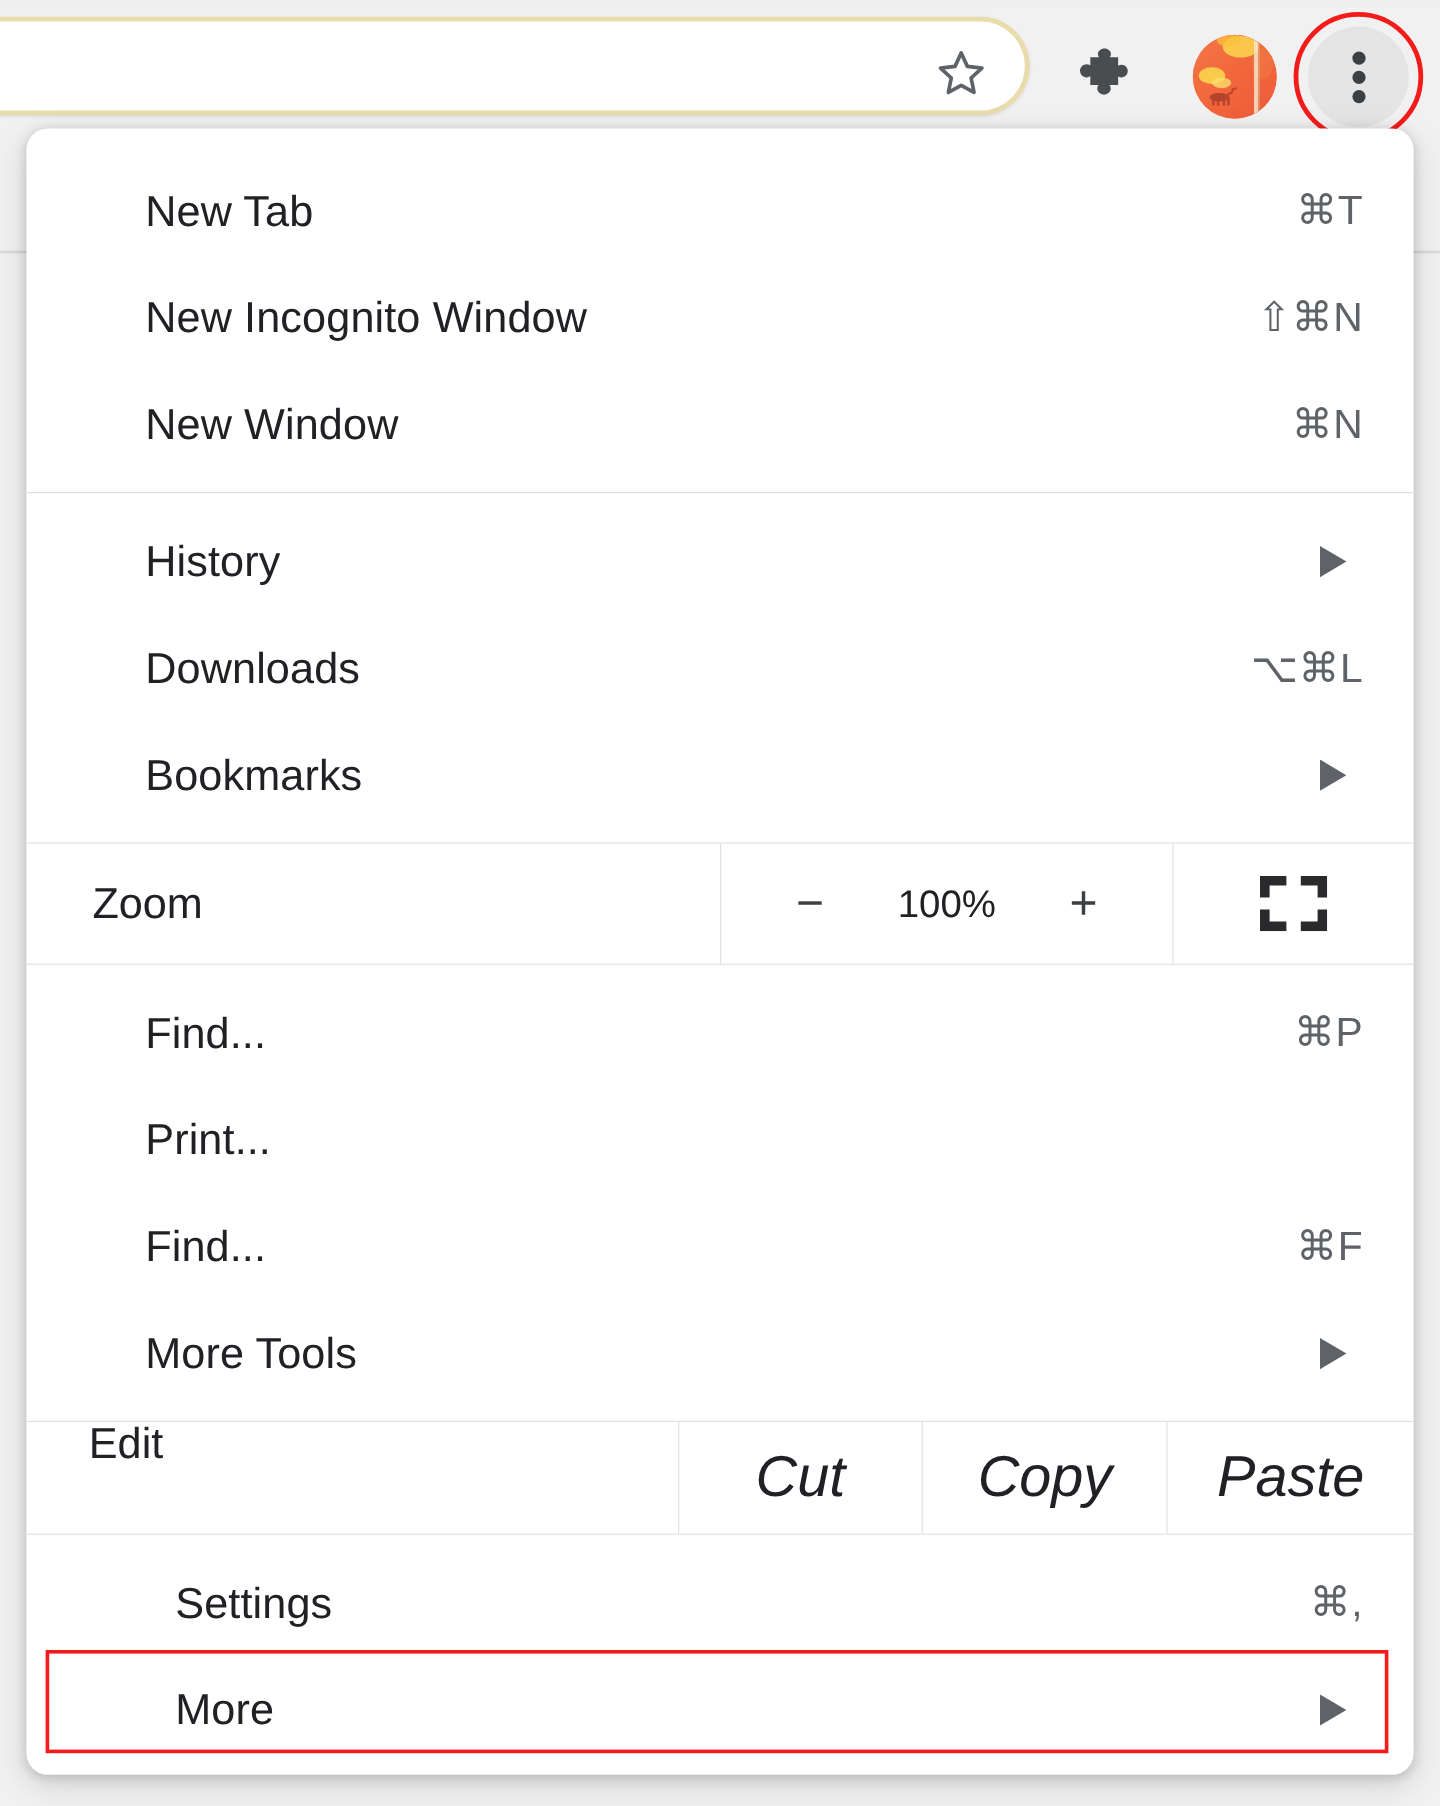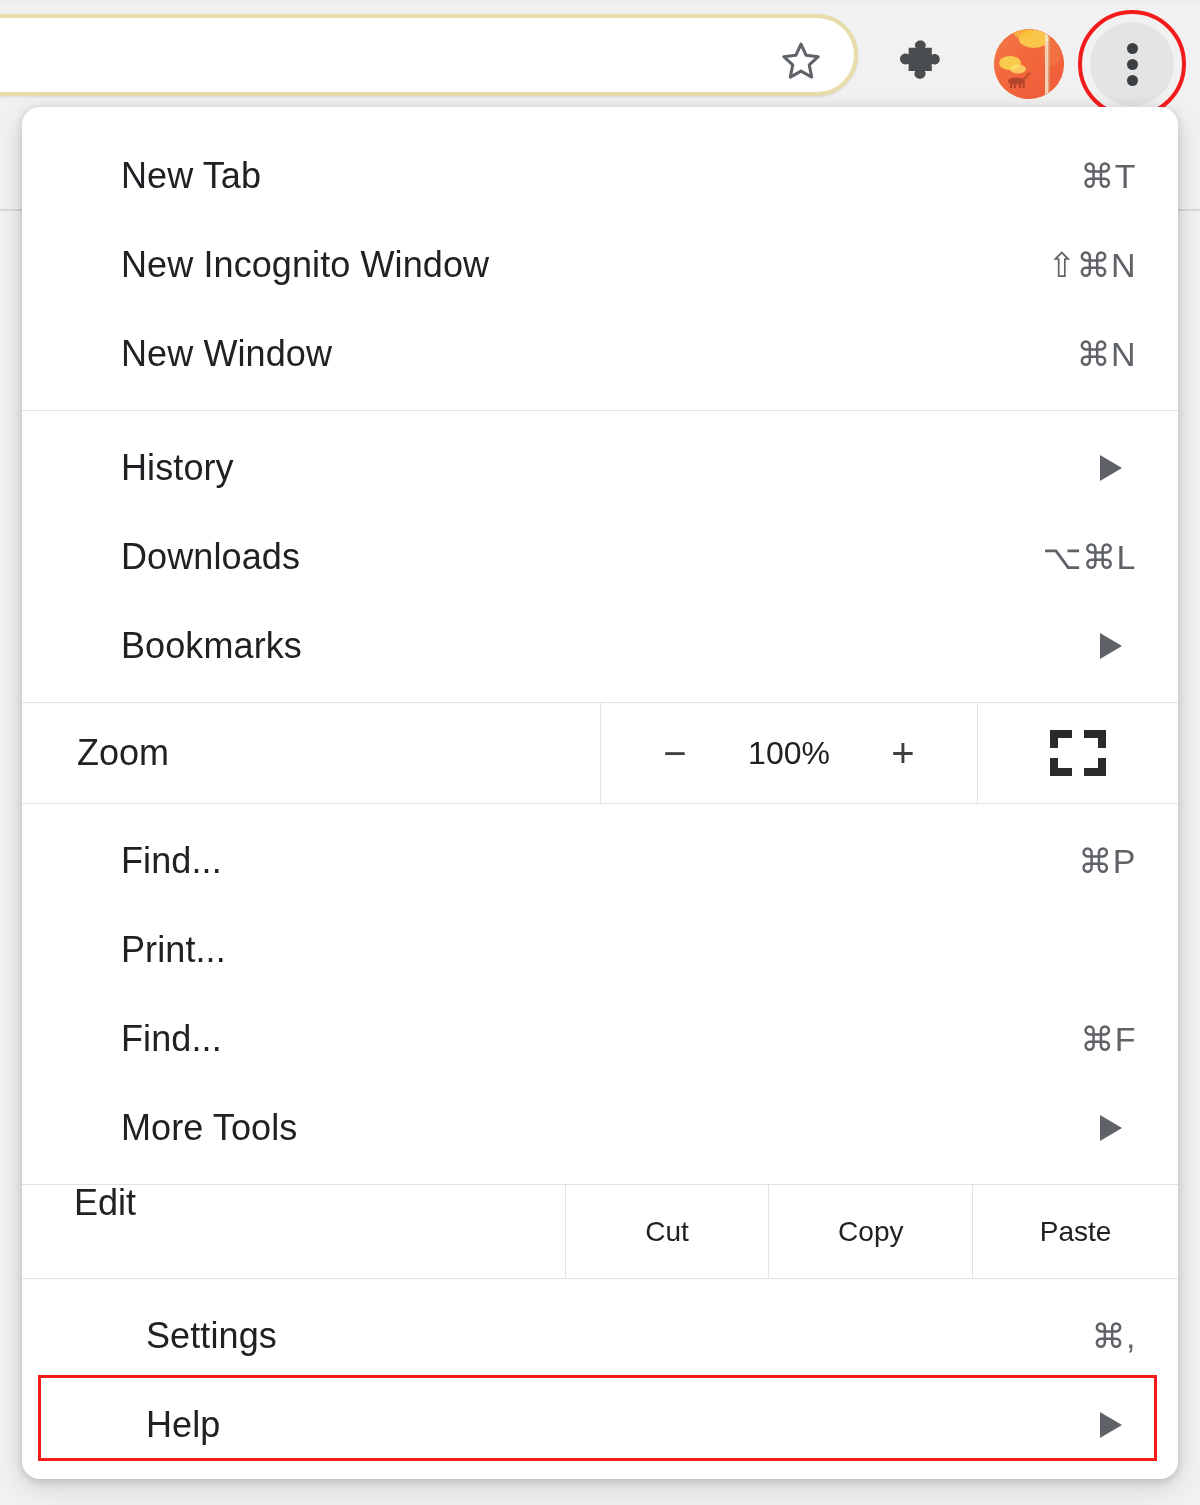--- a/index.html
+++ b/index.html
@@ -240,23 +240,24 @@
   .edit-label-cell .label {
     font-size: 36px;
     color: #202124;
     line-height: 1;
   }
   .edit-action-cell {
     width: 203px;
     display: flex;
     align-items: center;
     justify-content: center;
-    font-size: 28px;
+    font-size: 48px;
     color: #202124;
     line-height: 1;
+    font-style: italic;
   }
   .edit-action-cell.last { width: 205px; }
 
   
   .help-highlight {
     position: absolute;
     left: 38px;
     top: 1375px;
     width: 1119px;
     height: 86px;
@@ -449,21 +450,21 @@
 
   <div class="group-divider"></div>
 
   <div class="menu-group grp-last">
     <div class="menu-item">
       <span class="label">Settings</span>
       <span class="spacer"></span>
       <span class="accel">⌘,</span>
     </div>
     <div class="menu-item">
-      <span class="label">Help</span>
+      <span class="label">More</span>
       <span class="spacer"></span>
       <span class="submenu-arrow">
         <svg viewBox="0 0 11 13" fill="currentColor">
             <path d="M0 0l11 6.5L0 13z"></path>
           </svg>
       </span>
     </div>
   </div>
 </div>
 

